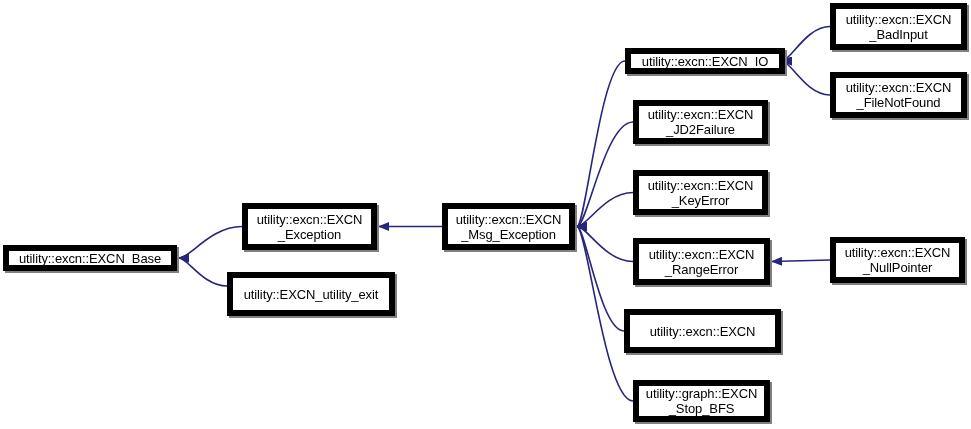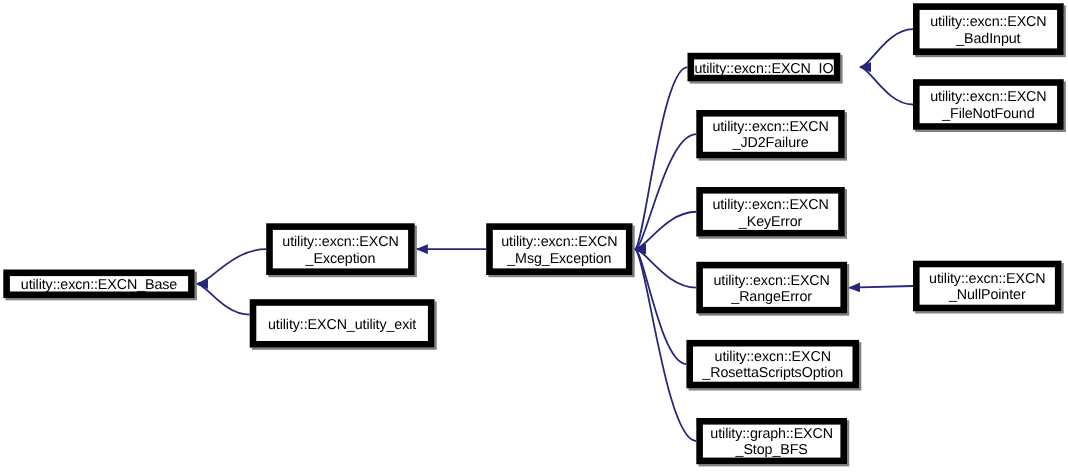--- a/index.html
+++ b/index.html
@@ -80,38 +80,37 @@
       <span class="line">utility::excn::EXCN</span>
       <span class="line">_Exception</span>
     </div>
     <div class="node" style="left: 227px; top: 272px; width: 168px; height: 44px; background: rgb(255, 255, 255); border-color: rgb(0, 0, 0); box-shadow: rgb(128, 128, 128) 2px 2px 0px 0px;">
       <span class="line">utility::EXCN_utility_exit</span>
     </div>
     <div class="node" style="left: 442px; top: 203px; width: 133px; height: 47px; background: rgb(255, 255, 255); border-color: rgb(0, 0, 0); box-shadow: rgb(128, 128, 128) 2px 2px 0px 0px;">
       <span class="line">utility::excn::EXCN</span>
       <span class="line">_Msg_Exception</span>
     </div>
-    <div class="node" style="left: 625px; top: 48px; width: 139px; height: 26px; background: rgb(255, 255, 255); border-color: rgb(0, 0, 0); box-shadow: rgb(128, 128, 128) 2px 2px 0px 0px; text-align: center;">
+    <div class="node" style="left: 625px; top: 48px; width: 160px; height: 26px; background: rgb(255, 255, 255); border-color: rgb(0, 0, 0); box-shadow: rgb(128, 128, 128) 2px 2px 0px 0px; text-align: center;">
       <span class="line">utility::excn::EXCN_IO</span>
     </div>
     <div class="node" style="left: 633px; top: 100px; width: 135px; height: 44px; background: rgb(255, 255, 255); border-color: rgb(0, 0, 0); box-shadow: rgb(128, 128, 128) 2px 2px 0px 0px;">
       <span class="line">utility::excn::EXCN</span>
       <span class="line">_JD2Failure</span>
     </div>
     <div class="node" style="left: 633px; top: 170px; width: 135px; height: 45px; background: rgb(255, 255, 255); border-color: rgb(0, 0, 0); box-shadow: rgb(128, 128, 128) 2px 2px 0px 0px;">
       <span class="line">utility::excn::EXCN</span>
       <span class="line">_KeyError</span>
     </div>
     <div class="node" style="left: 633px; top: 238px; width: 137px; height: 47px; background: rgb(255, 255, 255); border-color: rgb(0, 0, 0); box-shadow: rgb(128, 128, 128) 2px 2px 0px 0px;">
       <span class="line">utility::excn::EXCN</span>
       <span class="line">_RangeError</span>
     </div>
     <div class="node" style="left: 624px; top: 309px; width: 157px; height: 44px; background: rgb(255, 255, 255); border-color: rgb(0, 0, 0); box-shadow: rgb(128, 128, 128) 2px 2px 0px 0px;">
       <span class="line">utility::excn::EXCN</span>
-      <span class="line">_RosettaScriptsOption</span>
     </div>
     <div class="node" style="left: 633px; top: 380px; width: 137px; height: 42px; background: rgb(255, 255, 255); border-color: rgb(0, 0, 0); box-shadow: rgb(128, 128, 128) 2px 2px 0px 0px;">
       <span class="line">utility::graph::EXCN</span>
       <span class="line">_Stop_BFS</span>
     </div>
     <div class="node" style="left: 830px; top: 3px; width: 137px; height: 47px; background: rgb(255, 255, 255); border-color: rgb(0, 0, 0); box-shadow: rgb(128, 128, 128) 2px 2px 0px 0px;">
       <span class="line">utility::excn::EXCN</span>
       <span class="line">_BadInput</span>
     </div>
     <div class="node" style="left: 830px; top: 72px; width: 137px; height: 46px; background: rgb(255, 255, 255); border-color: rgb(0, 0, 0); box-shadow: rgb(128, 128, 128) 2px 2px 0px 0px;">

